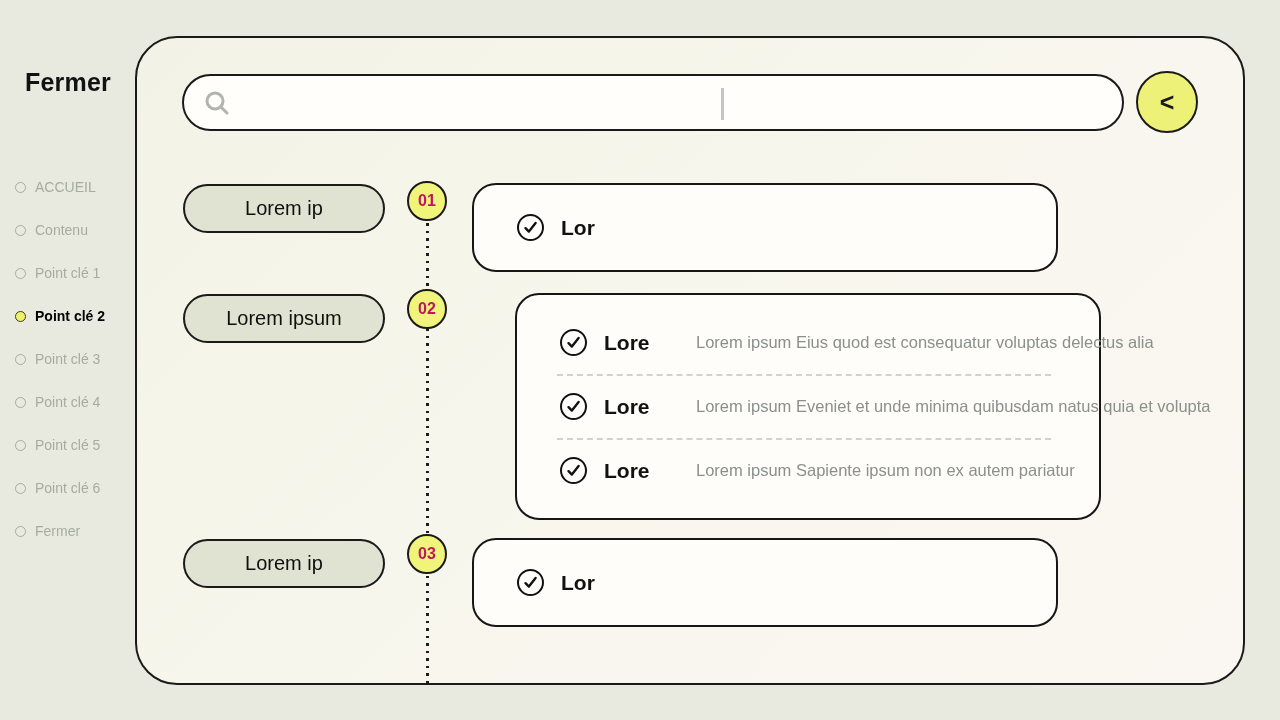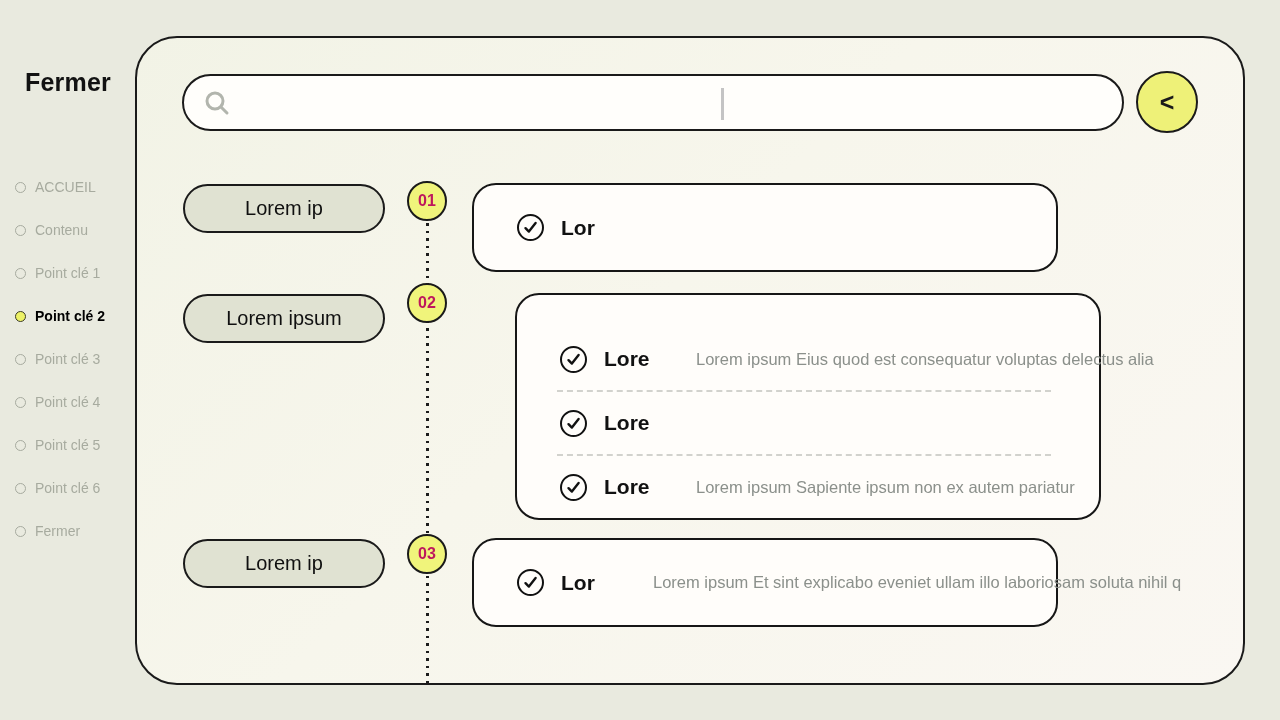--- a/index.html
+++ b/index.html
@@ -69,39 +69,39 @@
     position: absolute; left: 289px; top: 163px; width: 2.5px; height: 484px;
     background: repeating-linear-gradient(to bottom, #1c1c1c 0 2.5px, transparent 2.5px 7.5px);
   }
   .step-badge {
     position: absolute; left: 270px; width: 40px; height: 40px; border-radius: 50%;
     background: #f0f47b; border: 2px solid #1a1a1a;
     display: flex; align-items: center; justify-content: center;
     font-size: 16px; font-weight: 700; color: #be185d;
   }
   .step-badge.s1 { top: 143px; }
-  .step-badge.s2 { top: 245px; }
+  .step-badge.s2 { top: 251px; }
   .step-badge.s3 { top: 496px; }
 
   .pill {
     position: absolute; left: 46px; width: 202px; height: 49px;
     background: #e0e2d2; border: 2px solid #1a1a1a; border-radius: 25px;
     display: flex; align-items: center; justify-content: center;
     font-size: 20px; color: #101010; cursor: pointer;
     font-family: "Liberation Sans", "DejaVu Sans", sans-serif;
   }
   .pill.p1 { top: 146px; }
   .pill.p2 { top: 256px; }
   .pill.p3 { top: 501px; }
 
   
   .card {
     position: absolute; left: 335px; width: 586px;
     background: #fffdfa; border: 2px solid #161616; border-radius: 24px;
-    display: flex; flex-direction: column; justify-content: flex-end;
+    display: flex; flex-direction: column; justify-content: center;
   }
   .card.c1 { top: 145px; height: 89px; }
   .card.c2 { top: 255px; height: 227px; margin-left: 43px; }
   .card.c3 { top: 500px; height: 89px; }
 
   .card-row {
     display: flex; align-items: center; height: 62px; padding-left: 42px;
   }
   .card.c1 .card-row, .card.c3 .card-row { height: 100%; }
   .check-icon {
@@ -210,20 +210,21 @@
     </div>
     <div class="row-sep"></div>
     <div class="card-row">
       <span class="check-icon">
         <svg width="29" height="29" viewBox="0 0 29 29">
           <circle cx="14.5" cy="14.5" r="12.5" fill="none" stroke="#111" stroke-width="2"></circle>
           <path d="M9.5 15.2 l3.4 3.4 L19.6 10" fill="none" stroke="#111" stroke-width="2.4" stroke-linecap="round" stroke-linejoin="round"></path>
         </svg>
       </span>
       <span class="row-title">Lore</span>
+      <span class="row-text">Lorem ipsum Eveniet et unde minima quibusdam natus quia et volupta</span>
     </div>
     <div class="row-sep"></div>
     <div class="card-row">
       <span class="check-icon">
         <svg width="29" height="29" viewBox="0 0 29 29">
           <circle cx="14.5" cy="14.5" r="12.5" fill="none" stroke="#111" stroke-width="2"></circle>
           <path d="M9.5 15.2 l3.4 3.4 L19.6 10" fill="none" stroke="#111" stroke-width="2.4" stroke-linecap="round" stroke-linejoin="round"></path>
         </svg>
       </span>
       <span class="row-title">Lore</span>
@@ -233,17 +234,16 @@
 
   <section class="card c3">
     <div class="card-row">
       <span class="check-icon">
         <svg width="29" height="29" viewBox="0 0 29 29">
           <circle cx="14.5" cy="14.5" r="12.5" fill="none" stroke="#111" stroke-width="2"></circle>
           <path d="M9.5 15.2 l3.4 3.4 L19.6 10" fill="none" stroke="#111" stroke-width="2.4" stroke-linecap="round" stroke-linejoin="round"></path>
         </svg>
       </span>
       <span class="row-title">Lor</span>
-      <span class="row-text">Lorem ipsum Et sint explicabo eveniet ullam illo laboriosam soluta nihil q</span>
     </div>
   </section>
 
 </main>
 
 </body></html>

